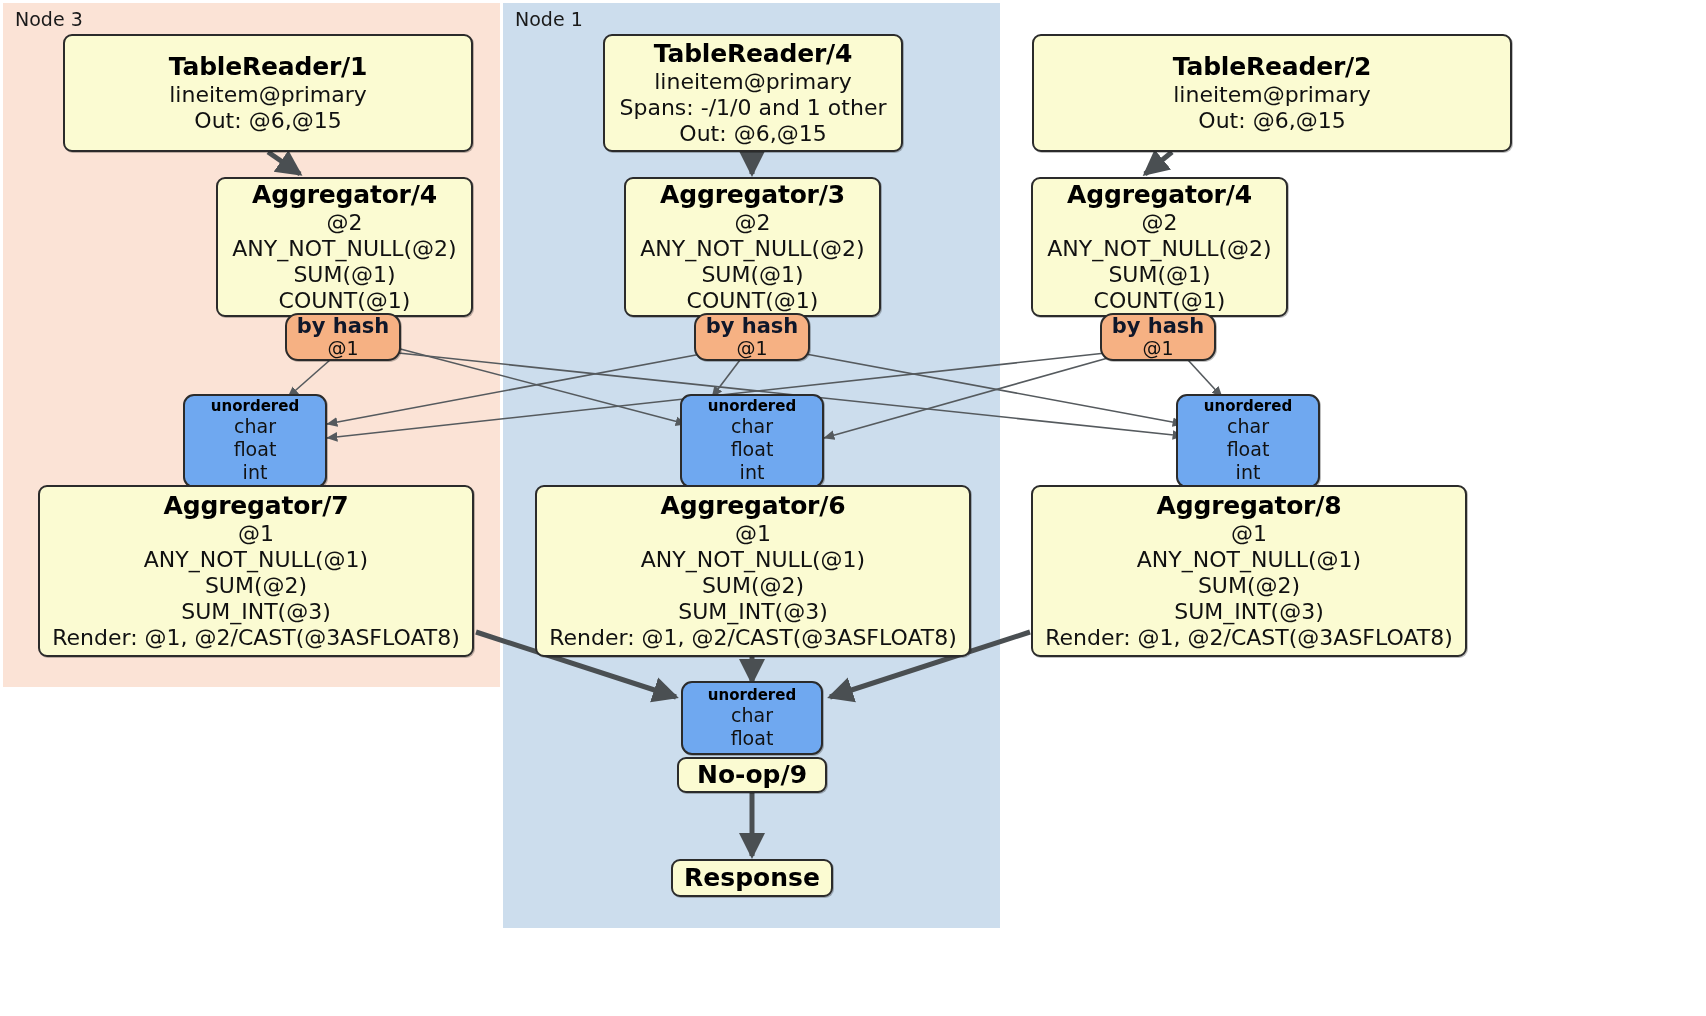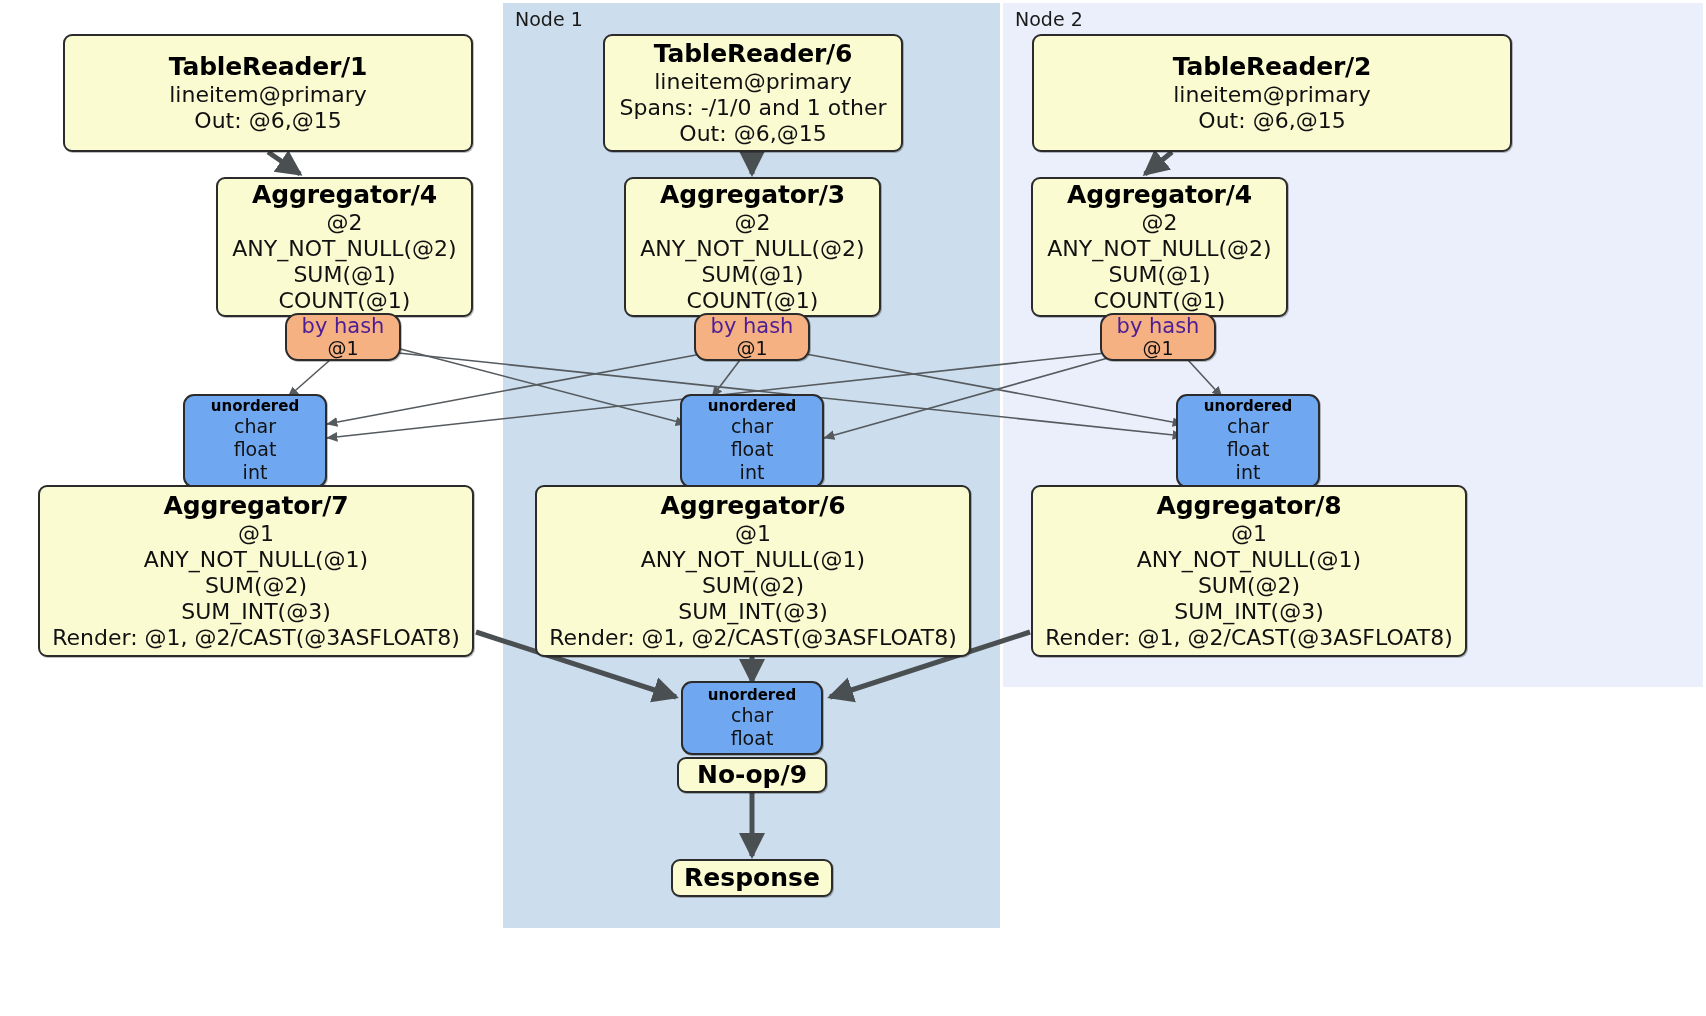--- a/index.html
+++ b/index.html
@@ -58,23 +58,23 @@
     line-height: 1.18;
     white-space: nowrap;
   }
   .router-box {
     background: #f6b183;
     border: 2px solid #2b2b2b;
     border-radius: 13px;
     box-shadow: 1px 1px 0 rgba(0,0,0,0.25);
   }
   .router-title {
-    font-weight: normal;
+    font-weight: bold;
     font-size: 21px;
-    color: #4c1d95;
+    color: #0f172a;
     line-height: 1.1;
   }
   .router-line {
     font-size: 19px;
     color: #111;
     line-height: 1.15;
   }
   .sync-box {
     background: #6fa8f0;
     border: 2px solid #2b2b2b;
@@ -120,28 +120,28 @@
     stroke: #4a4f52;
     stroke-width: 4;
     fill: none;
   }
 </style>
 </head>
 <body>
 
 <div id="canvas">
 
+  <div class="node-panel" style="left:3px; top:3px; width:497px; height:684px; background:#fbe3d6;">
+    <div class="node-panel-label">Node 3</div>
+  </div>
 
   <div class="node-panel" style="left:503px; top:3px; width:497px; height:925px; background:#ccdded;">
     <div class="node-panel-label">Node 1</div>
   </div>
 
-  <div class="node-panel" style="left:1003px; top:3px; width:700px; height:684px; background:#eaeffb;">
-    <div class="node-panel-label">Node 2</div>
-  </div>
 
   <svg class="edges" viewBox="0 0 1706 1016">
     <defs>
       <marker id="arrowThick" markerWidth="6" markerHeight="6" refX="4.6" refY="3" orient="auto" markerUnits="strokeWidth">
         <path d="M0,0.4 L5.2,3 L0,5.6 z" fill="#4a4f52"></path>
       </marker>
       <marker id="arrowThin" markerWidth="8" markerHeight="8" refX="6.5" refY="4" orient="auto" markerUnits="strokeWidth">
         <path d="M0,1 L7,4 L0,7 z" fill="#555a5e"></path>
       </marker>
     </defs>
@@ -173,21 +173,21 @@
     <path class="thick-edge" d="M 752 790 L 752 856" marker-end="url(#arrowThick)"></path>
   </svg>
 
   <div class="box proc-box" style="left:63px; top:34px; width:410px; height:118px;">
     <div class="proc-title">TableReader/1</div>
     <div class="proc-line">lineitem@primary</div>
     <div class="proc-line">Out: @6,@15</div>
   </div>
 
   <div class="box proc-box" style="left:603px; top:34px; width:300px; height:118px;">
-    <div class="proc-title">TableReader/6</div>
+    <div class="proc-title">TableReader/4</div>
     <div class="proc-line">lineitem@primary</div>
     <div class="proc-line">Spans: -/1/0 and 1 other</div>
     <div class="proc-line">Out: @6,@15</div>
   </div>
 
   <div class="box proc-box" style="left:1032px; top:34px; width:480px; height:118px;">
     <div class="proc-title">TableReader/2</div>
     <div class="proc-line">lineitem@primary</div>
     <div class="proc-line">Out: @6,@15</div>
   </div>

